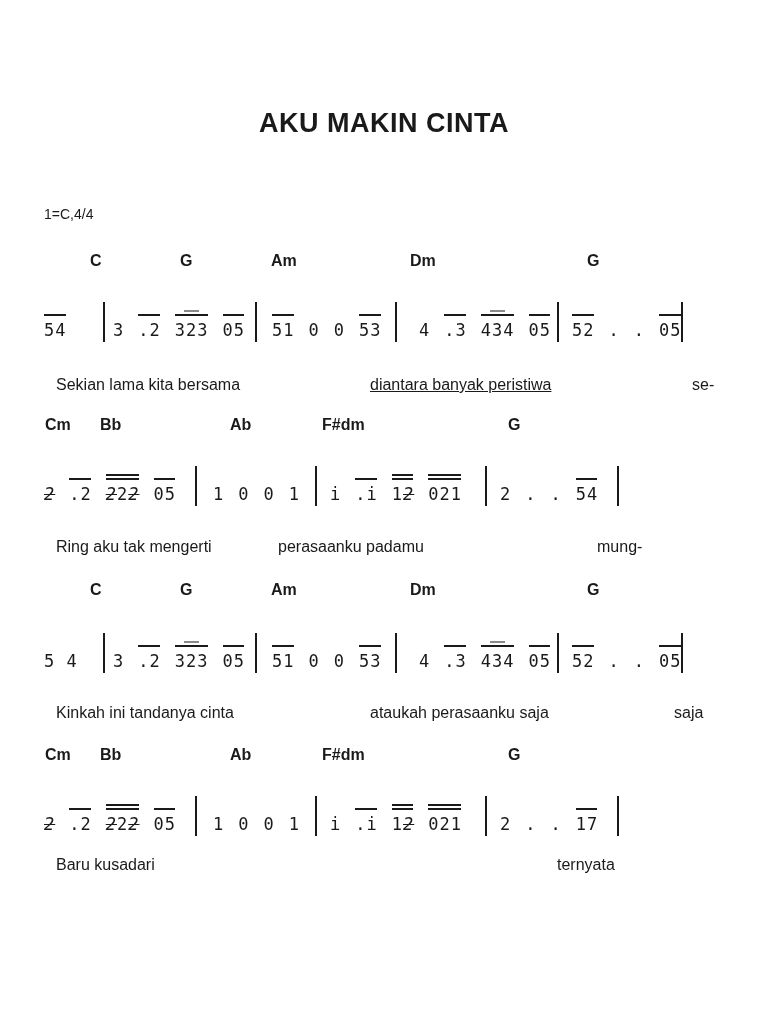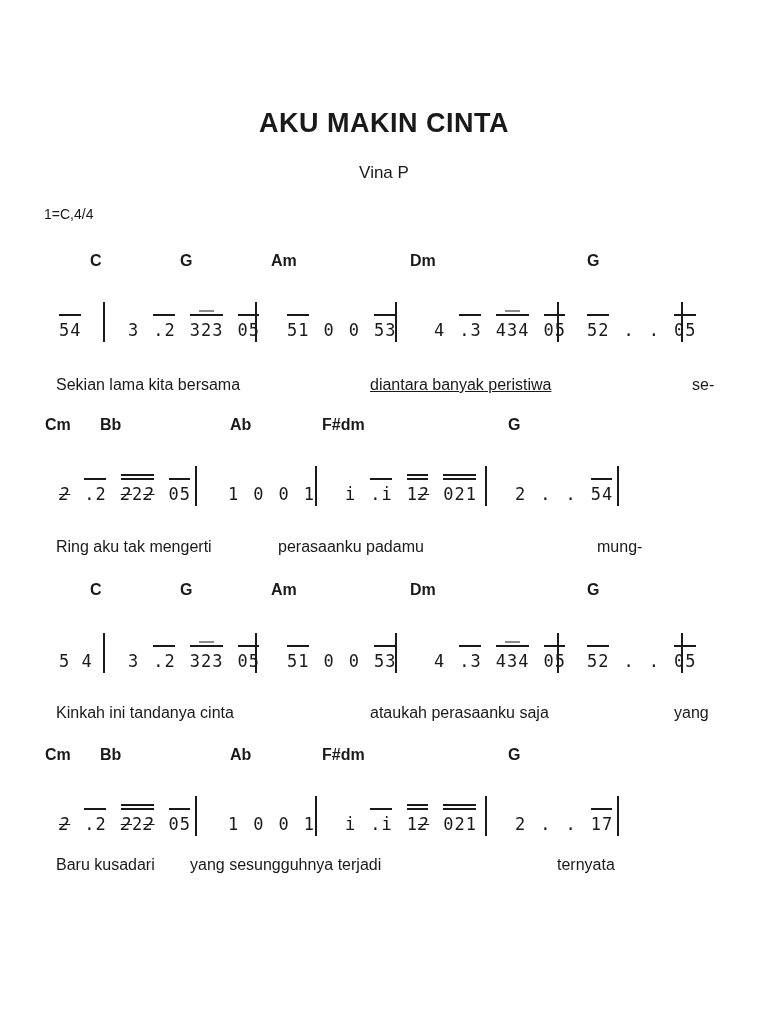--- a/index.html
+++ b/index.html
@@ -17,21 +17,21 @@
   }
   .keysig { position:absolute; top:206px; left:44px; font-size:14px; }
 
   .chord-row { position:absolute; left:0; width:100%; height:22px; }
   .chord { position:absolute; top:0; font-weight:bold; font-size:16px; white-space:nowrap; }
 
   .notation-row { position:absolute; left:0; width:100%; height:44px; }
   .barline { position:absolute; top:2px; width:2px; height:40px; background:#1a1a1a; }
   .measure {
     position:absolute; bottom:4px; display:flex; align-items:flex-end; gap:14px;
-    font-family:"DejaVu Sans Mono", monospace; font-size:17px; line-height:20px;margin-left:15px;
+    font-family:"DejaVu Sans Mono", monospace; font-size:17px; line-height:20px;
   }
   .tok { position:relative; letter-spacing:1px; white-space:pre; }
   .tok.ov1::before, .tok.ov2::before, .tok.ovmid::before {
     content:""; position:absolute; left:0; right:1px; top:-6px; height:2px; background:#1a1a1a;
   }
   .tok.ov2::after {
     content:""; position:absolute; left:0; right:1px; top:-10px; height:2px; background:#1a1a1a;
   }
   .tok.ovmid::after {
     content:""; position:absolute; left:27%; right:27%; top:-10px; height:2px; background:#8a8a8a;
@@ -39,21 +39,20 @@
   .sl { text-decoration:line-through; font-style:italic; }
 
   .lyric-row { position:absolute; left:0; width:100%; height:24px;margin-left:12px; }
   .lyric { position:absolute; top:0; font-size:16px; white-space:nowrap; }
 </style>
 </head>
 <body>
 
 <div class="page">
   <div class="title">AKU MAKIN CINTA</div>
-  <div class="subtitle">Vina P</div>
   <div class="keysig">1=C,4/4</div>
   <div id="score">
       <div class="chord-row" style="top: 252px;">
         <span class="chord" style="left: 90px;">C</span>
         <span class="chord" style="left: 180px;">G</span>
         <span class="chord" style="left: 271px;">Am</span>
         <span class="chord" style="left: 410px;">Dm</span>
         <span class="chord" style="left: 587px;">G</span>
       </div>
       <div class="chord-row" style="top: 416px;">
@@ -211,21 +210,20 @@
         <span class="lyric" style="left: 680px;">se-</span>
       </div>
       <div class="lyric-row" style="top: 538px;">
         <span class="lyric" style="left: 44px;">Ring aku tak mengerti</span>
         <span class="lyric" style="left: 266px;">perasaanku padamu</span>
         <span class="lyric" style="left: 585px;">mung-</span>
       </div>
       <div class="lyric-row" style="top: 704px;">
         <span class="lyric" style="left: 358px;">ataukah perasaanku saja</span>
         <span class="lyric" style="left: 44px;">Kinkah ini tandanya cinta</span>
-        <span class="lyric" style="left: 662px;">yang</span>
+        <span class="lyric" style="left: 662px;">saja</span>
       </div>
       <div class="lyric-row" style="top: 856px;">
         <span class="lyric" style="left: 44px;">Baru kusadari</span>
-        <span class="lyric" style="left: 178px;">yang sesungguhnya terjadi</span>
         <span class="lyric" style="left: 545px;">ternyata</span>
       </div>
     </div>
 </div>
 
 </body></html>

